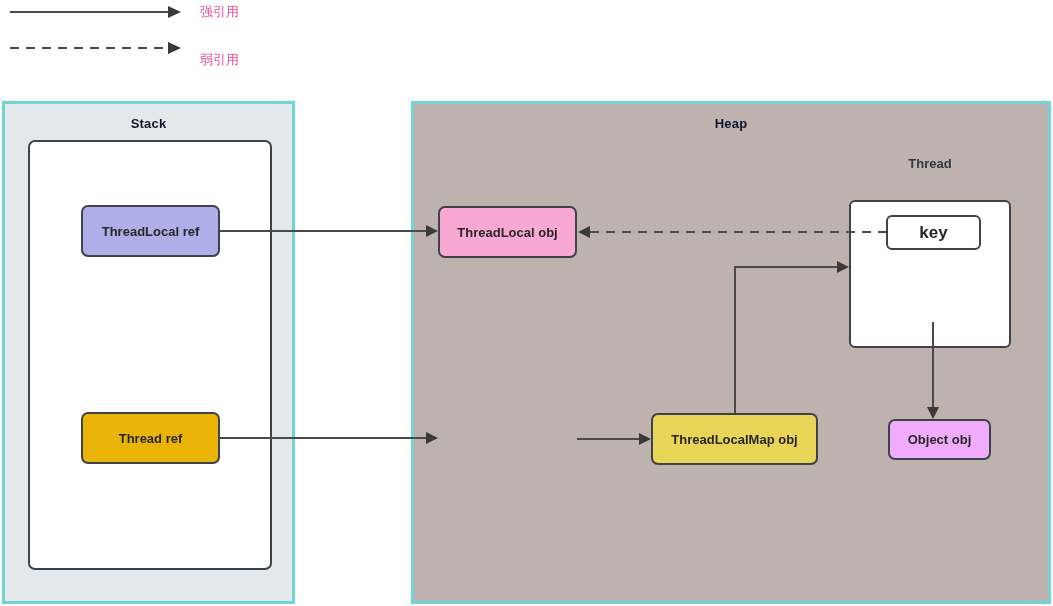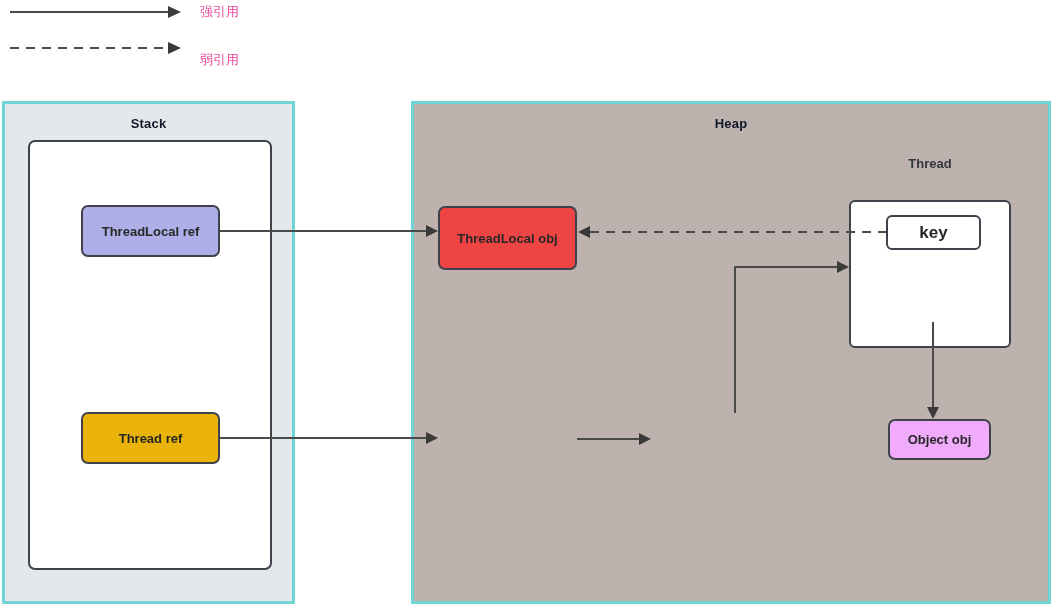--- a/index.html
+++ b/index.html
@@ -201,25 +201,28 @@
   <div id="entry-box"></div>
 
   <div class="node" style="left:81px; top:205px; width:139px; height:52px; background:#aeafe8;">
     <span>ThreadLocal ref</span>
   </div>
 
   <div class="node" style="left:81px; top:412px; width:139px; height:52px; background:#eab308;">
     <span>Thread ref</span>
   </div>
 
-  <div class="node" style="left:438px; top:206px; width:139px; height:64px; background:#ef4444;">
+  <div class="node" style="left:438px; top:206px; width:139px; height:52px; background:#f9a8d4;">
     <span>ThreadLocal obj</span>
   </div>
 
 
+  <div class="node" style="left:651px; top:413px; width:167px; height:52px; background:#e8d557;">
+    <span>ThreadLocalMap obj</span>
+  </div>
 
   <div class="node small" style="left:886px; top:215px; width:95px; height:35px; background:#ffffff;">
     <span>key</span>
   </div>
 
 
   <div class="node" style="left:888px; top:419px; width:103px; height:41px; background:#f0abfc;">
     <span>Object obj</span>
   </div>
 

